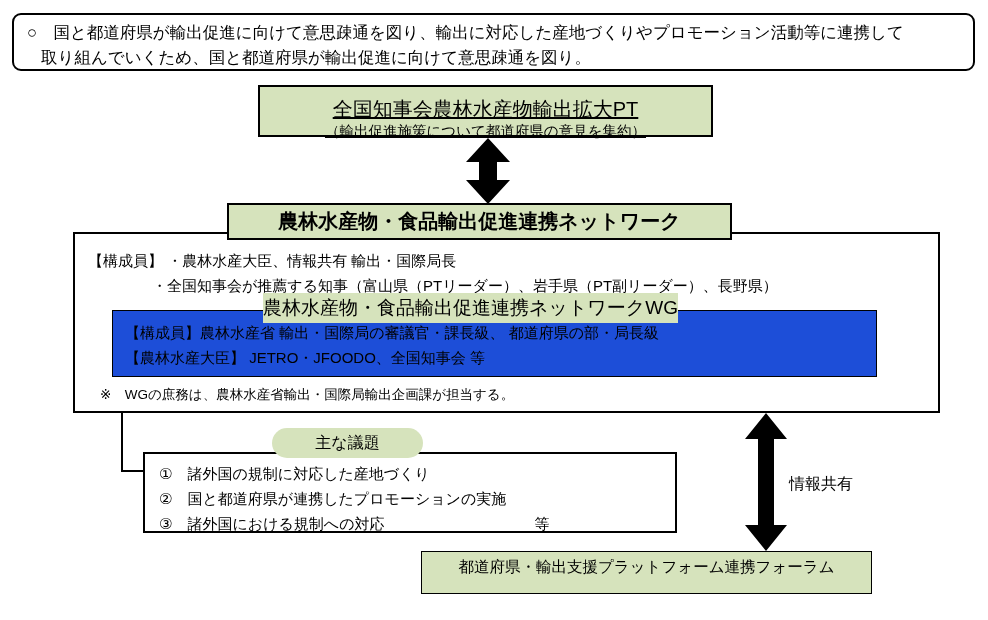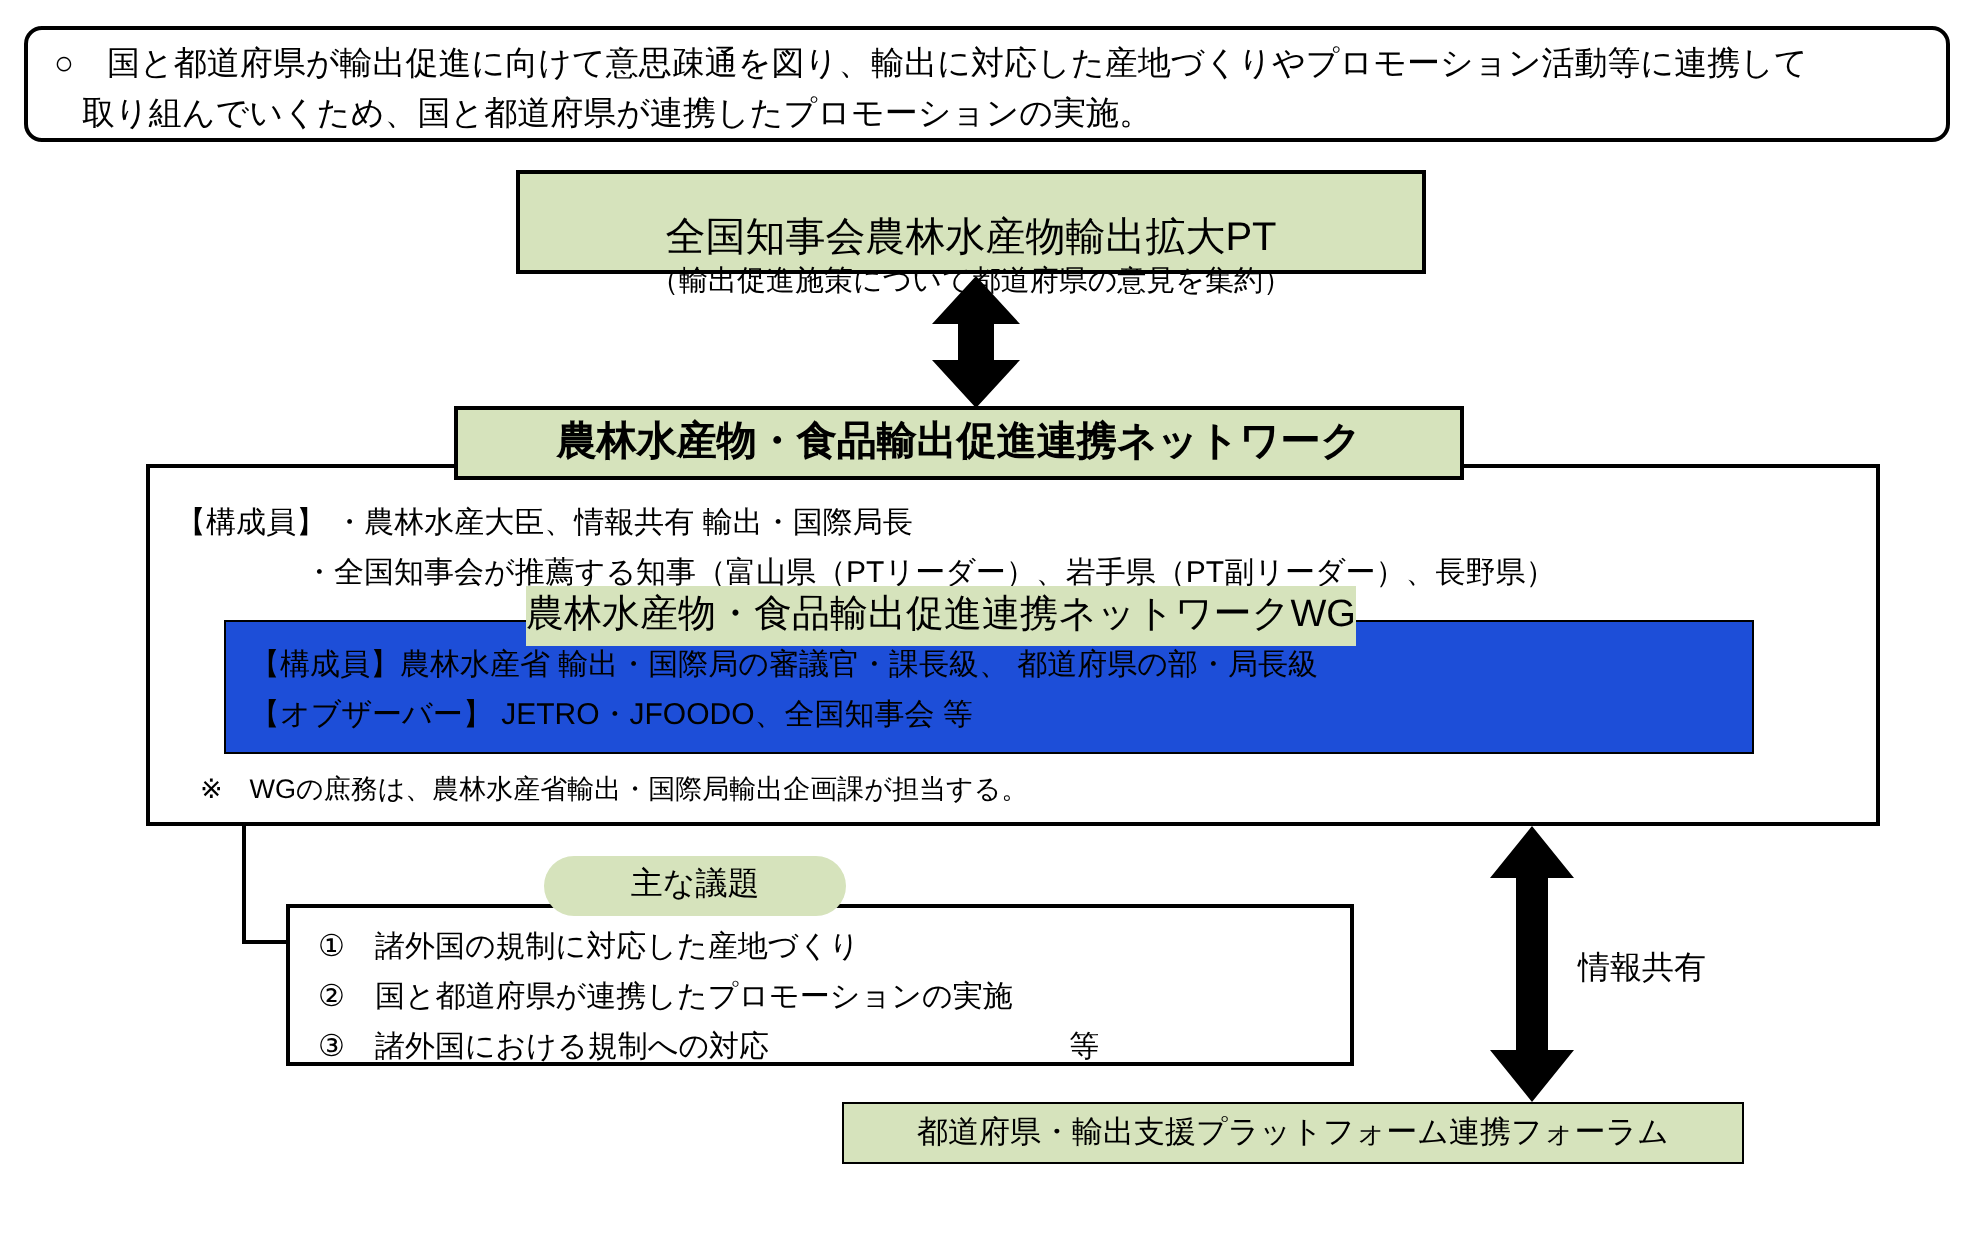--- a/index.html
+++ b/index.html
@@ -8,21 +8,21 @@
   .abs{position:absolute;box-sizing:border-box;}
   .green{background:#d6e3bc;}
   .center{text-align:center;}
 
   
   .intro-box{left:12px;top:13px;width:963px;height:58px;border:2px solid #000;border-radius:9px;
              padding:5px 12px 0 13px;font-size:16.5px;line-height:25px;}
   .intro-line2{padding-left:14px;}
 
   
-  .pt-box{left:258px;top:85px;width:455px;height:52px;border:2px solid #000;padding-top:20px;}
+  .pt-box{left:258px;top:85px;width:455px;height:52px;border:2px solid #000;padding-top:10px;text-decoration:underline;}
   .pt-title{font-size:20px;line-height:24px;}
   .pt-subtitle{font-size:14.5px;line-height:21px;}
 
   
   .network-title{left:227px;top:203px;width:505px;height:37px;border:2.5px solid #000;
                  font-size:20px;font-weight:bold;line-height:33px;z-index:3;}
   .big-box{left:73px;top:232px;width:867px;height:181px;border:2px solid #000;background:#fff;z-index:1;}
   .members1{left:88px;top:252px;font-size:15px;z-index:2;}
   .members2{left:152px;top:277px;font-size:15px;z-index:2;}
   .wg-label{left:263px;top:293px;width:415px;height:30px;font-size:19px;line-height:30px;z-index:3;}
@@ -39,52 +39,52 @@
   .topics-box{left:143px;top:452px;width:534px;height:81px;border:2px solid #000;background:#fff;z-index:2;
               padding:7px 18px 0 14px;font-size:15px;line-height:25px;}
   .etc{display:inline-block;margin-left:150px;}
 
   
   .arrow-top{left:448px;top:138px;width:80px;height:66px;}
   .arrow-info{left:726px;top:413px;width:80px;height:138px;}
   .info-label{left:789px;top:474px;font-size:16px;}
 
   
-  .forum-box{left:421px;top:551px;width:451px;height:31px;border:1px solid #000;
+  .forum-box{left:421px;top:551px;width:451px;height:43px;border:1px solid #000;
              font-size:15.5px;line-height:30px;}
 </style>
 </head>
 <body>
 
 <div class="canvas">
 
   <div class="abs intro-box">
     <div>○　国と都道府県が輸出促進に向けて意思疎通を図り、輸出に対応した産地づくりやプロモーション活動等に連携して</div>
-    <div class="intro-line2">取り組んでいくため、国と都道府県が連携したプロモーションの実施。</div>
+    <div class="intro-line2">取り組んでいくため、国と都道府県が輸出促進に向けて意思疎通を図り。</div>
   </div>
 
   <div class="abs green center pt-box">
     <div class="pt-title">全国知事会農林水産物輸出拡大PT</div>
     <div class="pt-subtitle">（輸出促進施策について都道府県の意見を集約）</div>
   </div>
 
   <svg class="abs arrow-top" viewBox="0 0 80 66">
     <polygon points="40,0 62,24 49,24 49,42 62,42 40,66 18,42 31,42 31,24 18,24" fill="#000"></polygon>
   </svg>
 
   <div class="abs green center network-title">農林水産物・食品輸出促進連携ネットワーク</div>
 
   <div class="abs big-box"></div>
   <div class="abs members1">【構成員】 ・農林水産大臣、情報共有 輸出・国際局長</div>
   <div class="abs members2">・全国知事会が推薦する知事（富山県（PTリーダー）、岩手県（PT副リーダー）、長野県）</div>
 
   <div class="abs green center wg-label">農林水産物・食品輸出促進連携ネットワークWG</div>
   <div class="abs wg-box">
     <div>【構成員】農林水産省 輸出・国際局の審議官・課長級、 都道府県の部・局長級</div>
-    <div>【オブザーバー】 JETRO・JFOODO、全国知事会 等</div>
+    <div>【農林水産大臣】 JETRO・JFOODO、全国知事会 等</div>
   </div>
   <div class="abs note">※　WGの庶務は、農林水産省輸出・国際局輸出企画課が担当する。</div>
 
   <div class="abs conn-v"></div>
   <div class="abs conn-h"></div>
 
   <div class="abs green center topics-label">主な議題</div>
   <div class="abs topics-box">
     <div>①　諸外国の規制に対応した産地づくり</div>
     <div>②　国と都道府県が連携したプロモーションの実施</div>

